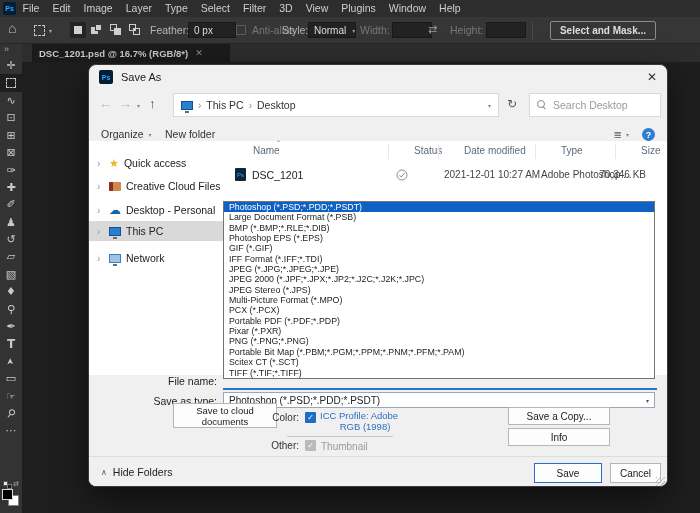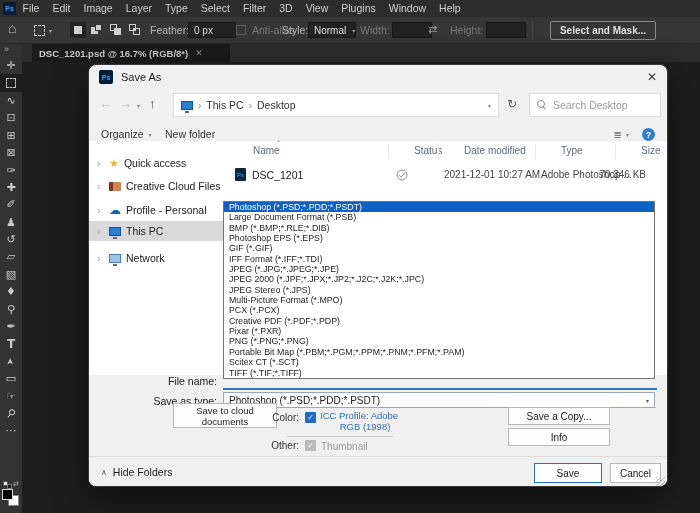--- a/index.html
+++ b/index.html
@@ -359,21 +359,21 @@
             <span class="side-label" data-name="sidebar-item-label">Quick access</span>
           </div>
           <div class="side-item" data-name="sidebar-item-creative-cloud-files" style="top: 35px;">
             <span class="expander" data-name="expander-icon">›</span>
             <span class="icon-cc" data-name="creative-cloud-icon"></span>
             <span class="side-label" data-name="sidebar-item-label">Creative Cloud Files</span>
           </div>
           <div class="side-item" data-name="sidebar-item-onedrive-personal" style="top: 59px;">
             <span class="expander" data-name="expander-icon">›</span>
             <span class="icon-cloud" data-name="onedrive-icon">☁</span>
-            <span class="side-label" data-name="sidebar-item-label">Profile - Personal</span>
+            <span class="side-label" data-name="sidebar-item-label">Desktop - Personal</span>
           </div>
           <div class="side-item selected" data-name="sidebar-item-this-pc" style="top: 80px;">
             <span class="expander" data-name="expander-icon">›</span>
             <span class="mini-monitor" data-name="this-pc-icon"></span>
             <span class="side-label" data-name="sidebar-item-label">This PC</span>
           </div>
           <div class="side-item" data-name="sidebar-item-network" style="top: 107px;">
             <span class="expander" data-name="expander-icon">›</span>
             <span class="icon-net" data-name="network-icon"></span>
             <span class="side-label" data-name="sidebar-item-label">Network</span>
@@ -411,21 +411,21 @@
         <div class="fmt-item" data-name="format-option">Large Document Format (*.PSB)</div>
         <div class="fmt-item" data-name="format-option">BMP (*.BMP;*.RLE;*.DIB)</div>
         <div class="fmt-item" data-name="format-option">Photoshop EPS (*.EPS)</div>
         <div class="fmt-item" data-name="format-option">GIF (*.GIF)</div>
         <div class="fmt-item" data-name="format-option">IFF Format (*.IFF;*.TDI)</div>
         <div class="fmt-item" data-name="format-option">JPEG (*.JPG;*.JPEG;*.JPE)</div>
         <div class="fmt-item" data-name="format-option">JPEG 2000 (*.JPF;*.JPX;*.JP2;*.J2C;*.J2K;*.JPC)</div>
         <div class="fmt-item" data-name="format-option">JPEG Stereo (*.JPS)</div>
         <div class="fmt-item" data-name="format-option">Multi-Picture Format (*.MPO)</div>
         <div class="fmt-item" data-name="format-option">PCX (*.PCX)</div>
-        <div class="fmt-item" data-name="format-option">Creative PDF (*.PDF;*.PDP)</div>
+        <div class="fmt-item" data-name="format-option">Portable PDF (*.PDF;*.PDP)</div>
         <div class="fmt-item" data-name="format-option">Pixar (*.PXR)</div>
         <div class="fmt-item" data-name="format-option">PNG (*.PNG;*.PNG)</div>
         <div class="fmt-item" data-name="format-option">Portable Bit Map (*.PBM;*.PGM;*.PPM;*.PNM;*.PFM;*.PAM)</div>
         <div class="fmt-item" data-name="format-option">Scitex CT (*.SCT)</div>
         <div class="fmt-item" data-name="format-option">TIFF (*.TIF;*.TIFF)</div>
       </div>
     <div class="fname-underline" data-name="file-name-input-border"></div>
 
     <span class="form-label" style="left:28px;top:310px;" data-name="file-name-label">File name:</span>
     <span class="form-label" style="left:28px;top:330px;" data-name="save-as-type-label">Save as type:</span>

